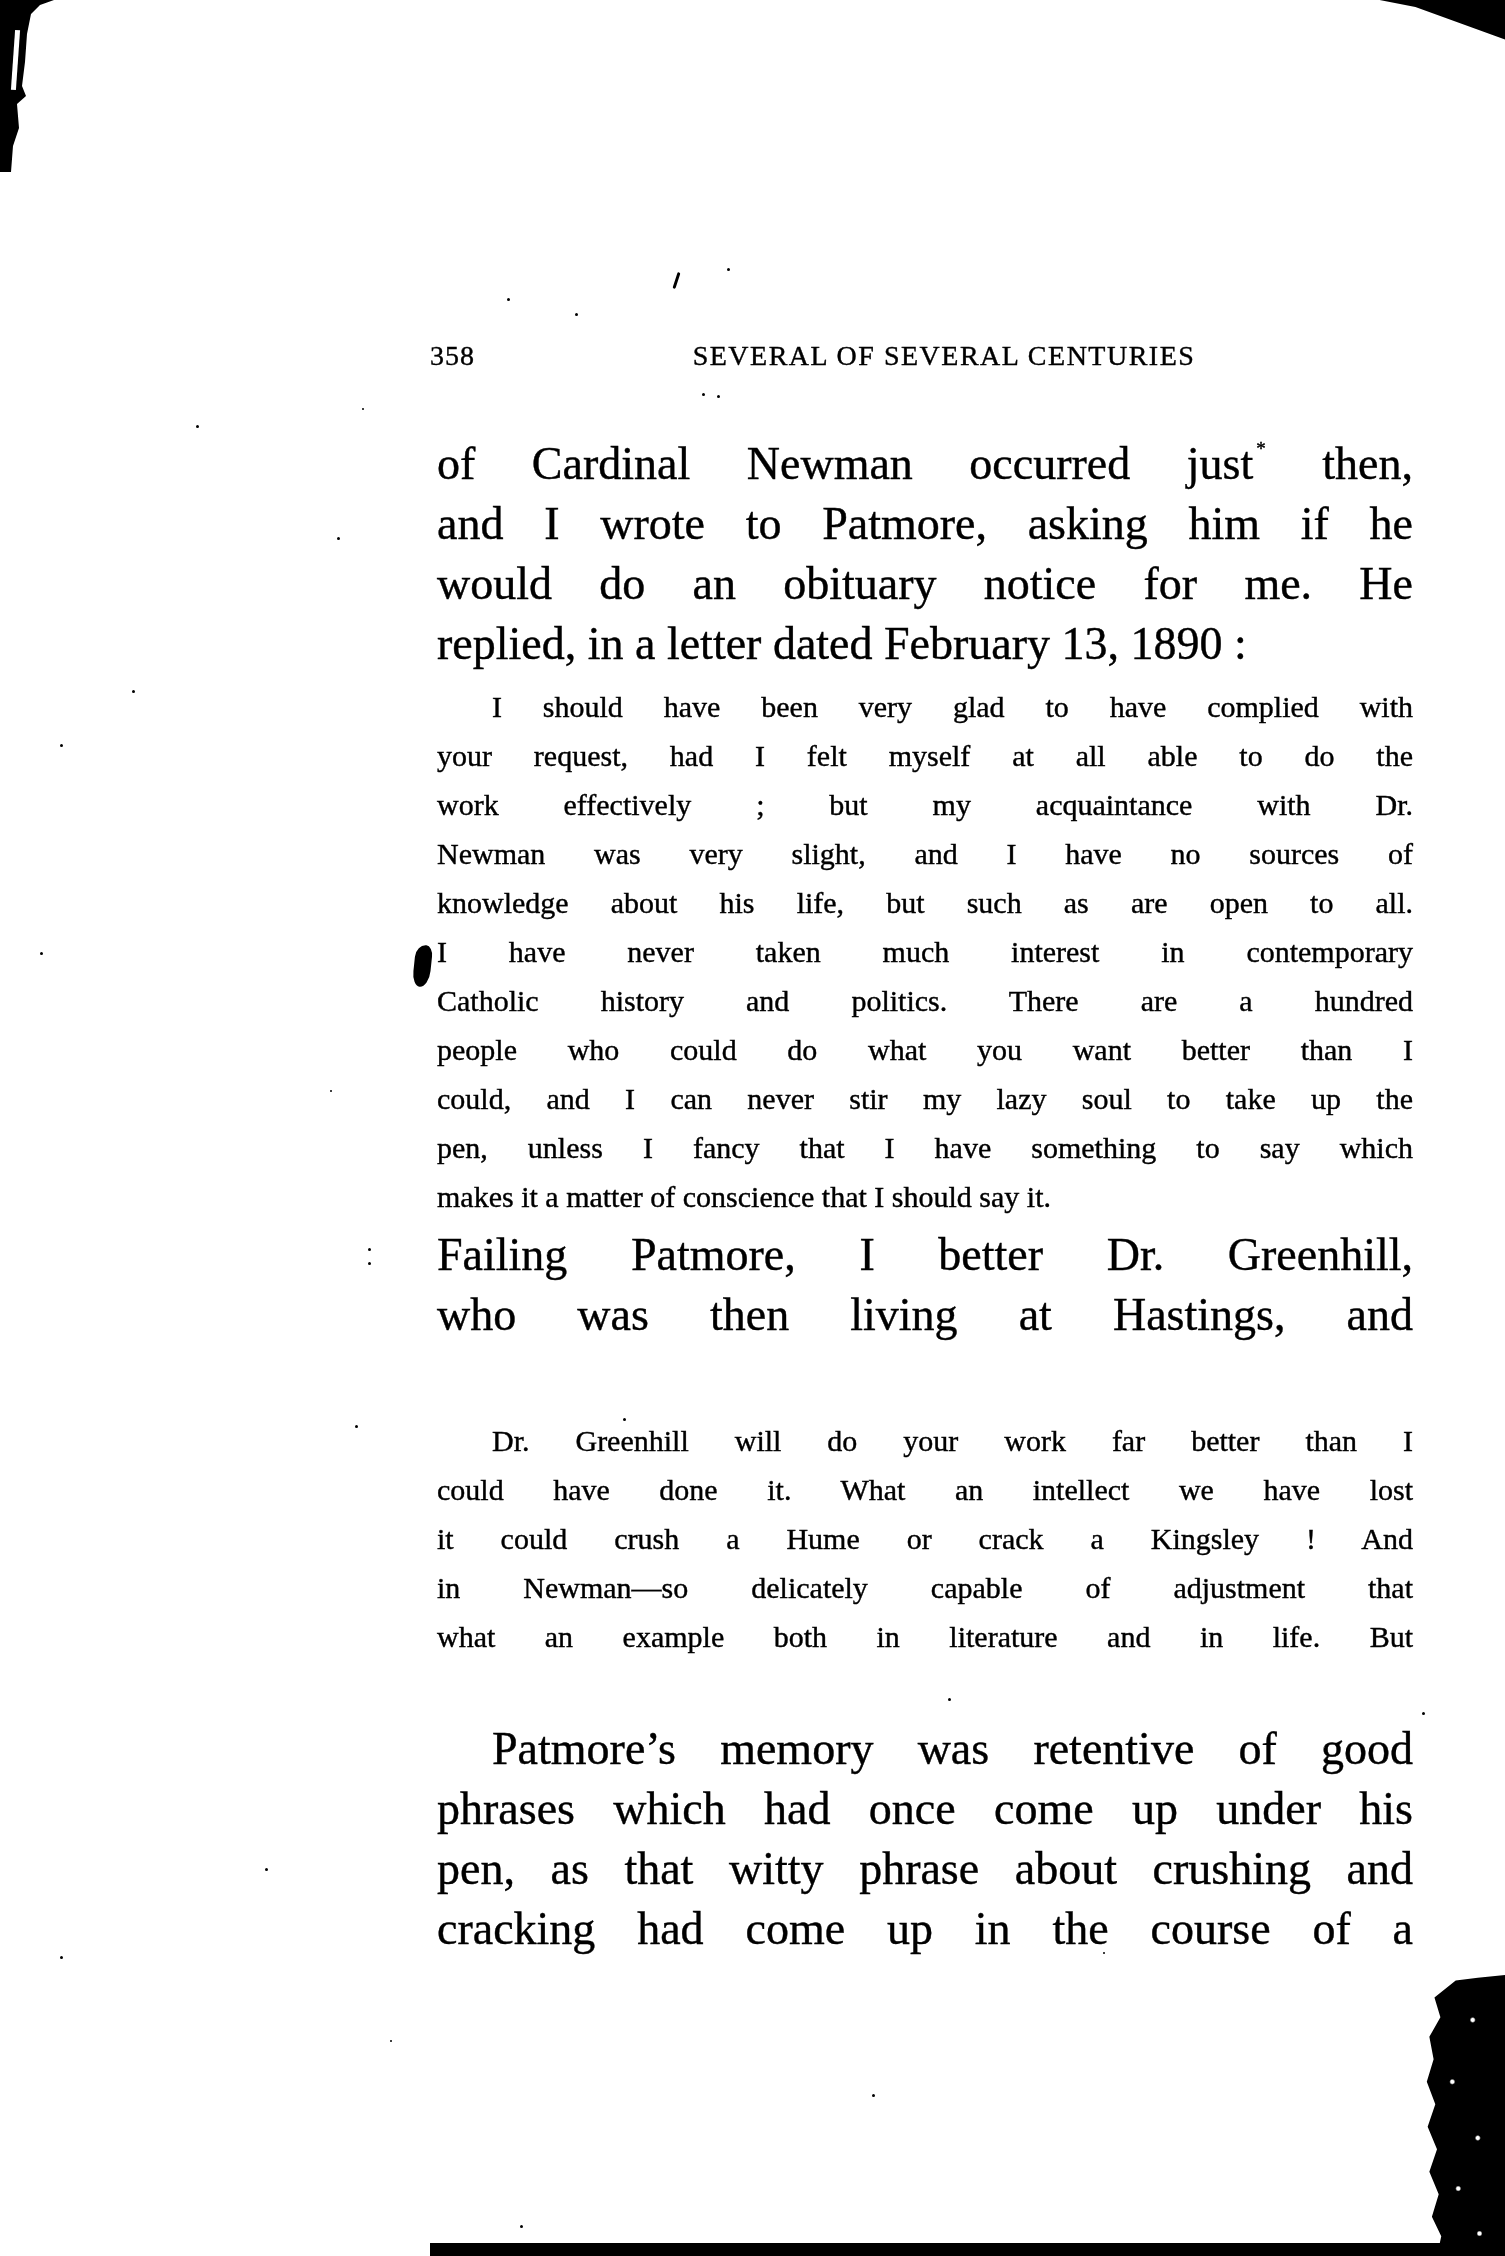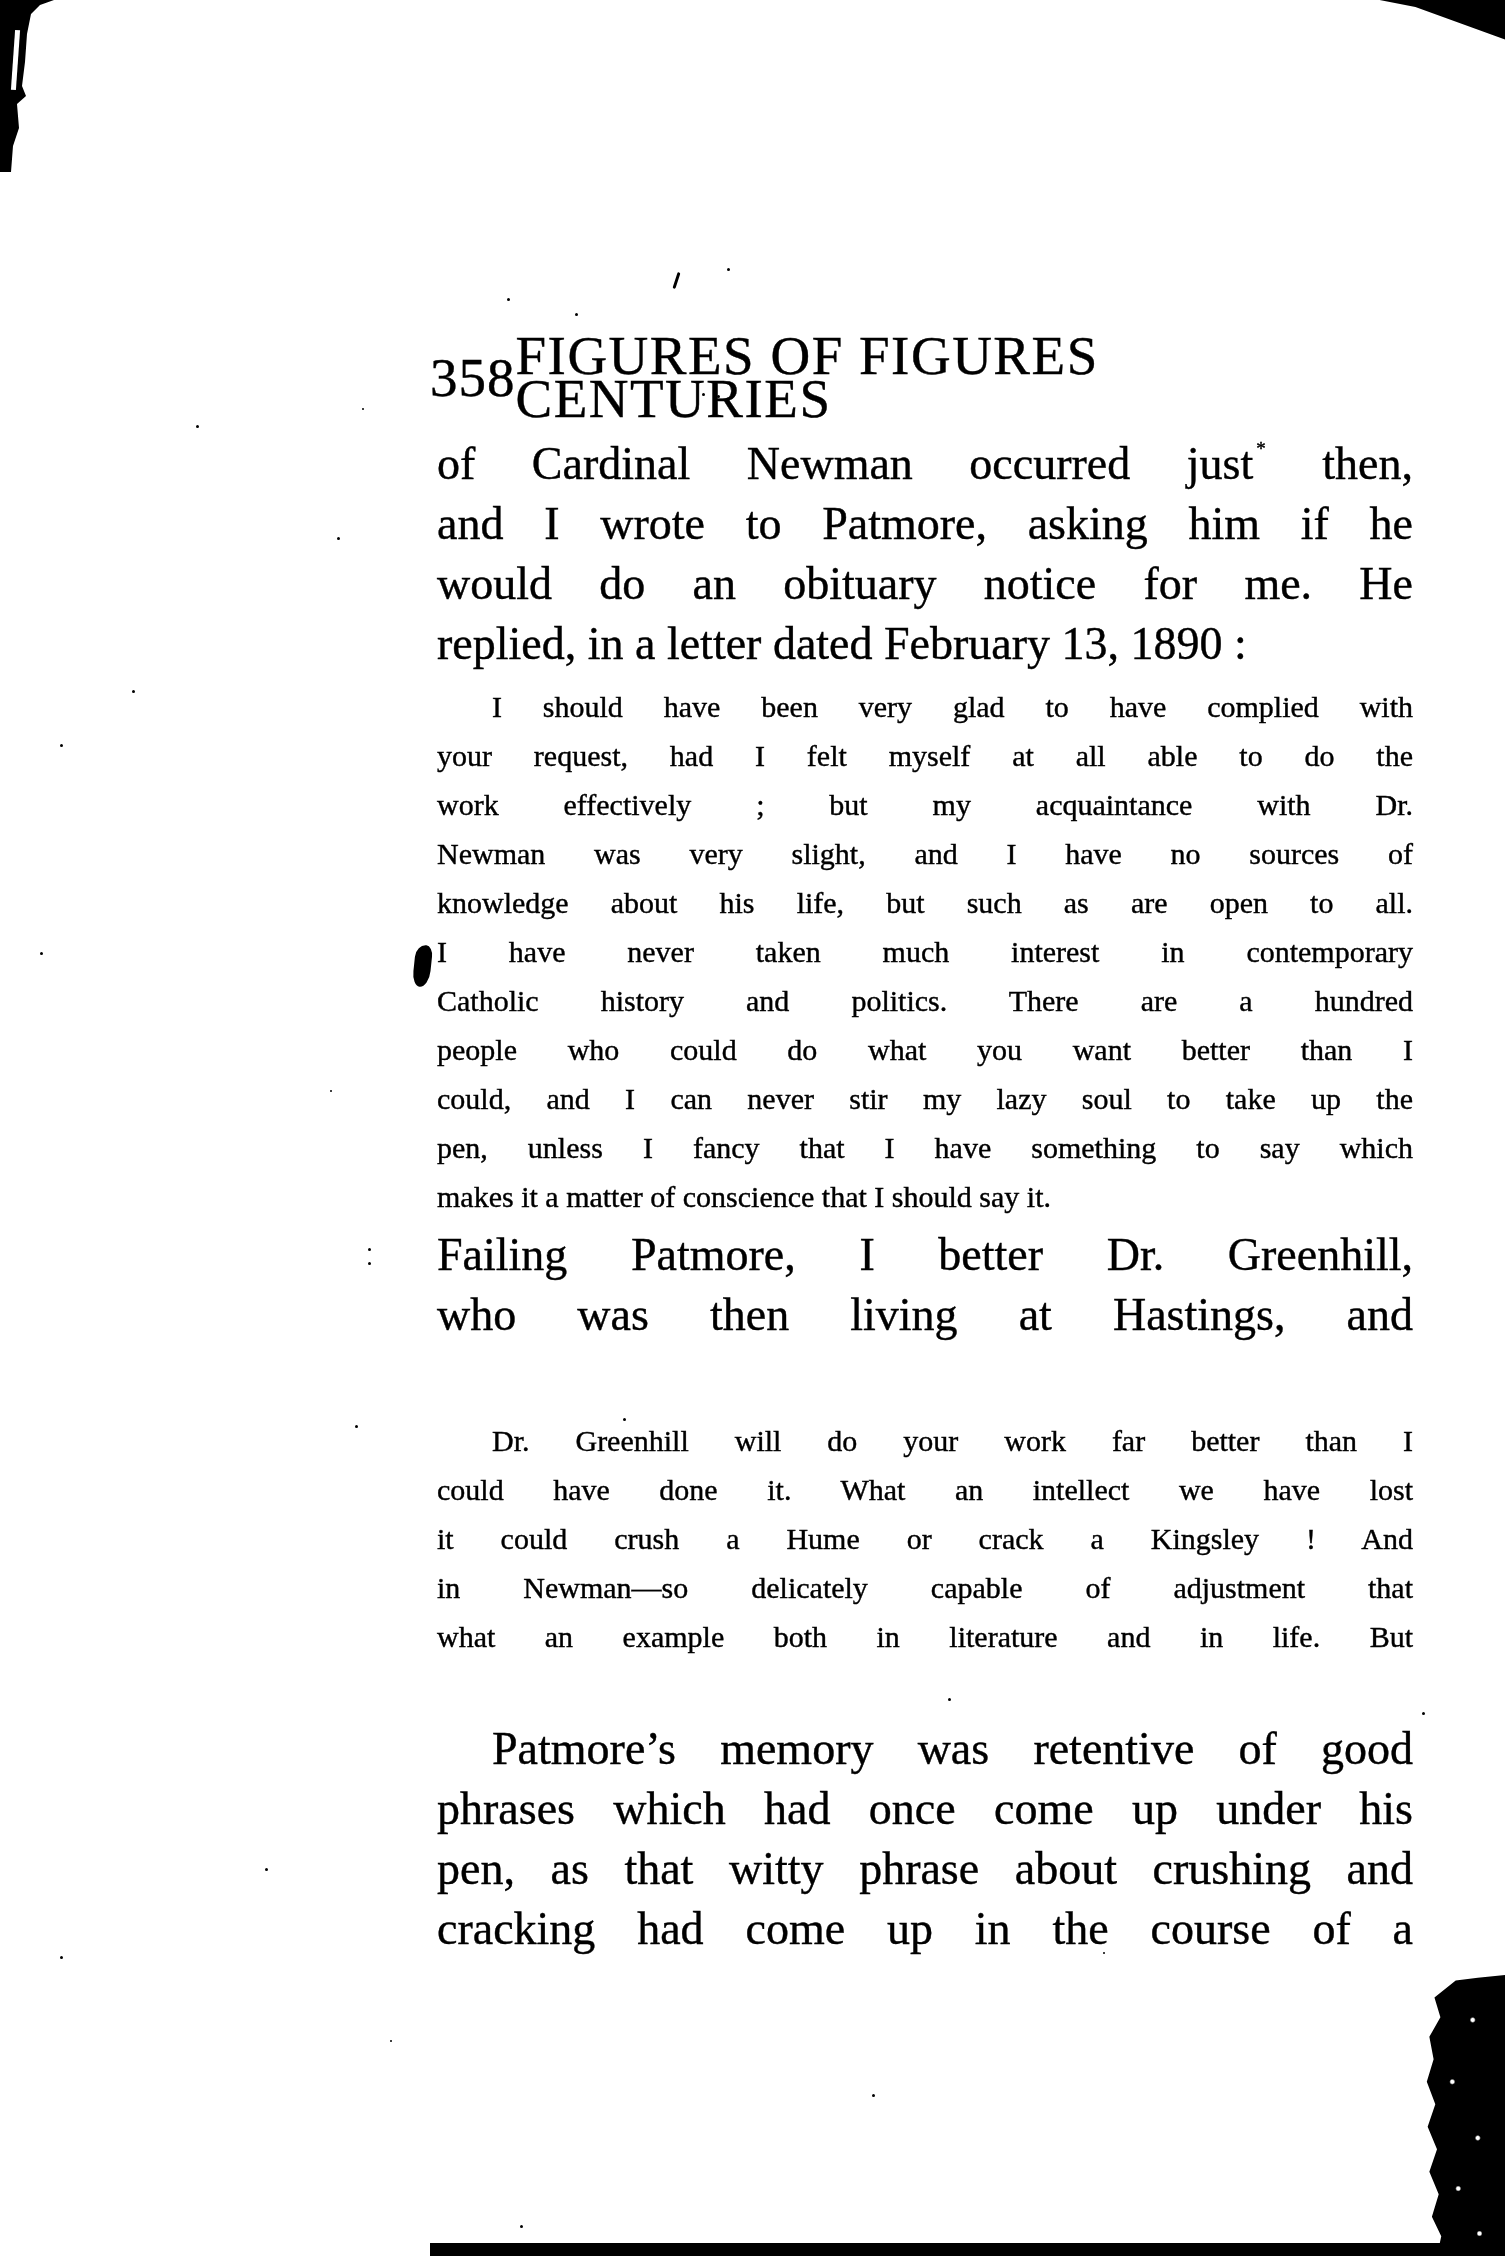--- a/index.html
+++ b/index.html
@@ -5,21 +5,21 @@
   html,body{margin:0;padding:0;background:#888;}
   .page{
     position:relative;width:1505px;height:2256px;margin:0 auto;
     background:#ffffff;overflow:hidden;
     font-family:"Liberation Serif","DejaVu Serif",serif;
     color:#000;
     -webkit-text-stroke:0.4px currentColor;
   }
   .col-block{position:absolute;left:437px;width:976px;}
   
-  .header{top:334px;display:flex;align-items:center;font-size:55px;line-height:43px;letter-spacing:1px;}
+  .header{top:334px;display:flex;align-items:flex-end;font-size:28px;line-height:43px;letter-spacing:1px;}
   .header .num{flex:0 0 auto;}
   .header .title{margin:0 auto;letter-spacing:1.5px;}
   
   .para{font-size:46px;line-height:60px;}
   .quote{font-size:30px;line-height:49px;}
   .line{text-align:justify;text-align-last:justify;white-space:normal;}
   .line.no-just{text-align-last:left;}
   .line.indent{text-indent:55px;}
   .mark{font-size:19px;vertical-align:24px;margin-left:3px;letter-spacing:0;}
   
@@ -53,21 +53,21 @@
   .s{position:absolute;background:#000;border-radius:50%;}
   .scratch{position:absolute;background:#000;width:3px;height:17px;transform:rotate(18deg);border-radius:2px;}
 </style>
 </head>
 <body>
 
 <div class="page">
 
   <div class="col-block header" style="left:430px;width:983px;">
     <span class="num">358</span>
-    <span class="title">FIGURES OF FIGURES CENTURIES</span>
+    <span class="title">SEVERAL OF SEVERAL CENTURIES</span>
   </div>
 
   <div class="col-block para" style="top:419px">
       <div class="line"><span>of Cardinal Newman occurred just</span><span class="mark">*</span><span> then,</span></div>
       <div class="line">and I wrote to Patmore, asking him if he</div>
       <div class="line">would do an obituary notice for me.  He</div>
       <div class="line no-just">replied, in a letter dated February 13, 1890 :</div>
     </div>
   <div class="col-block quote" style="top:682px">
       <div class="line indent">I should have been very glad to have complied with</div>

